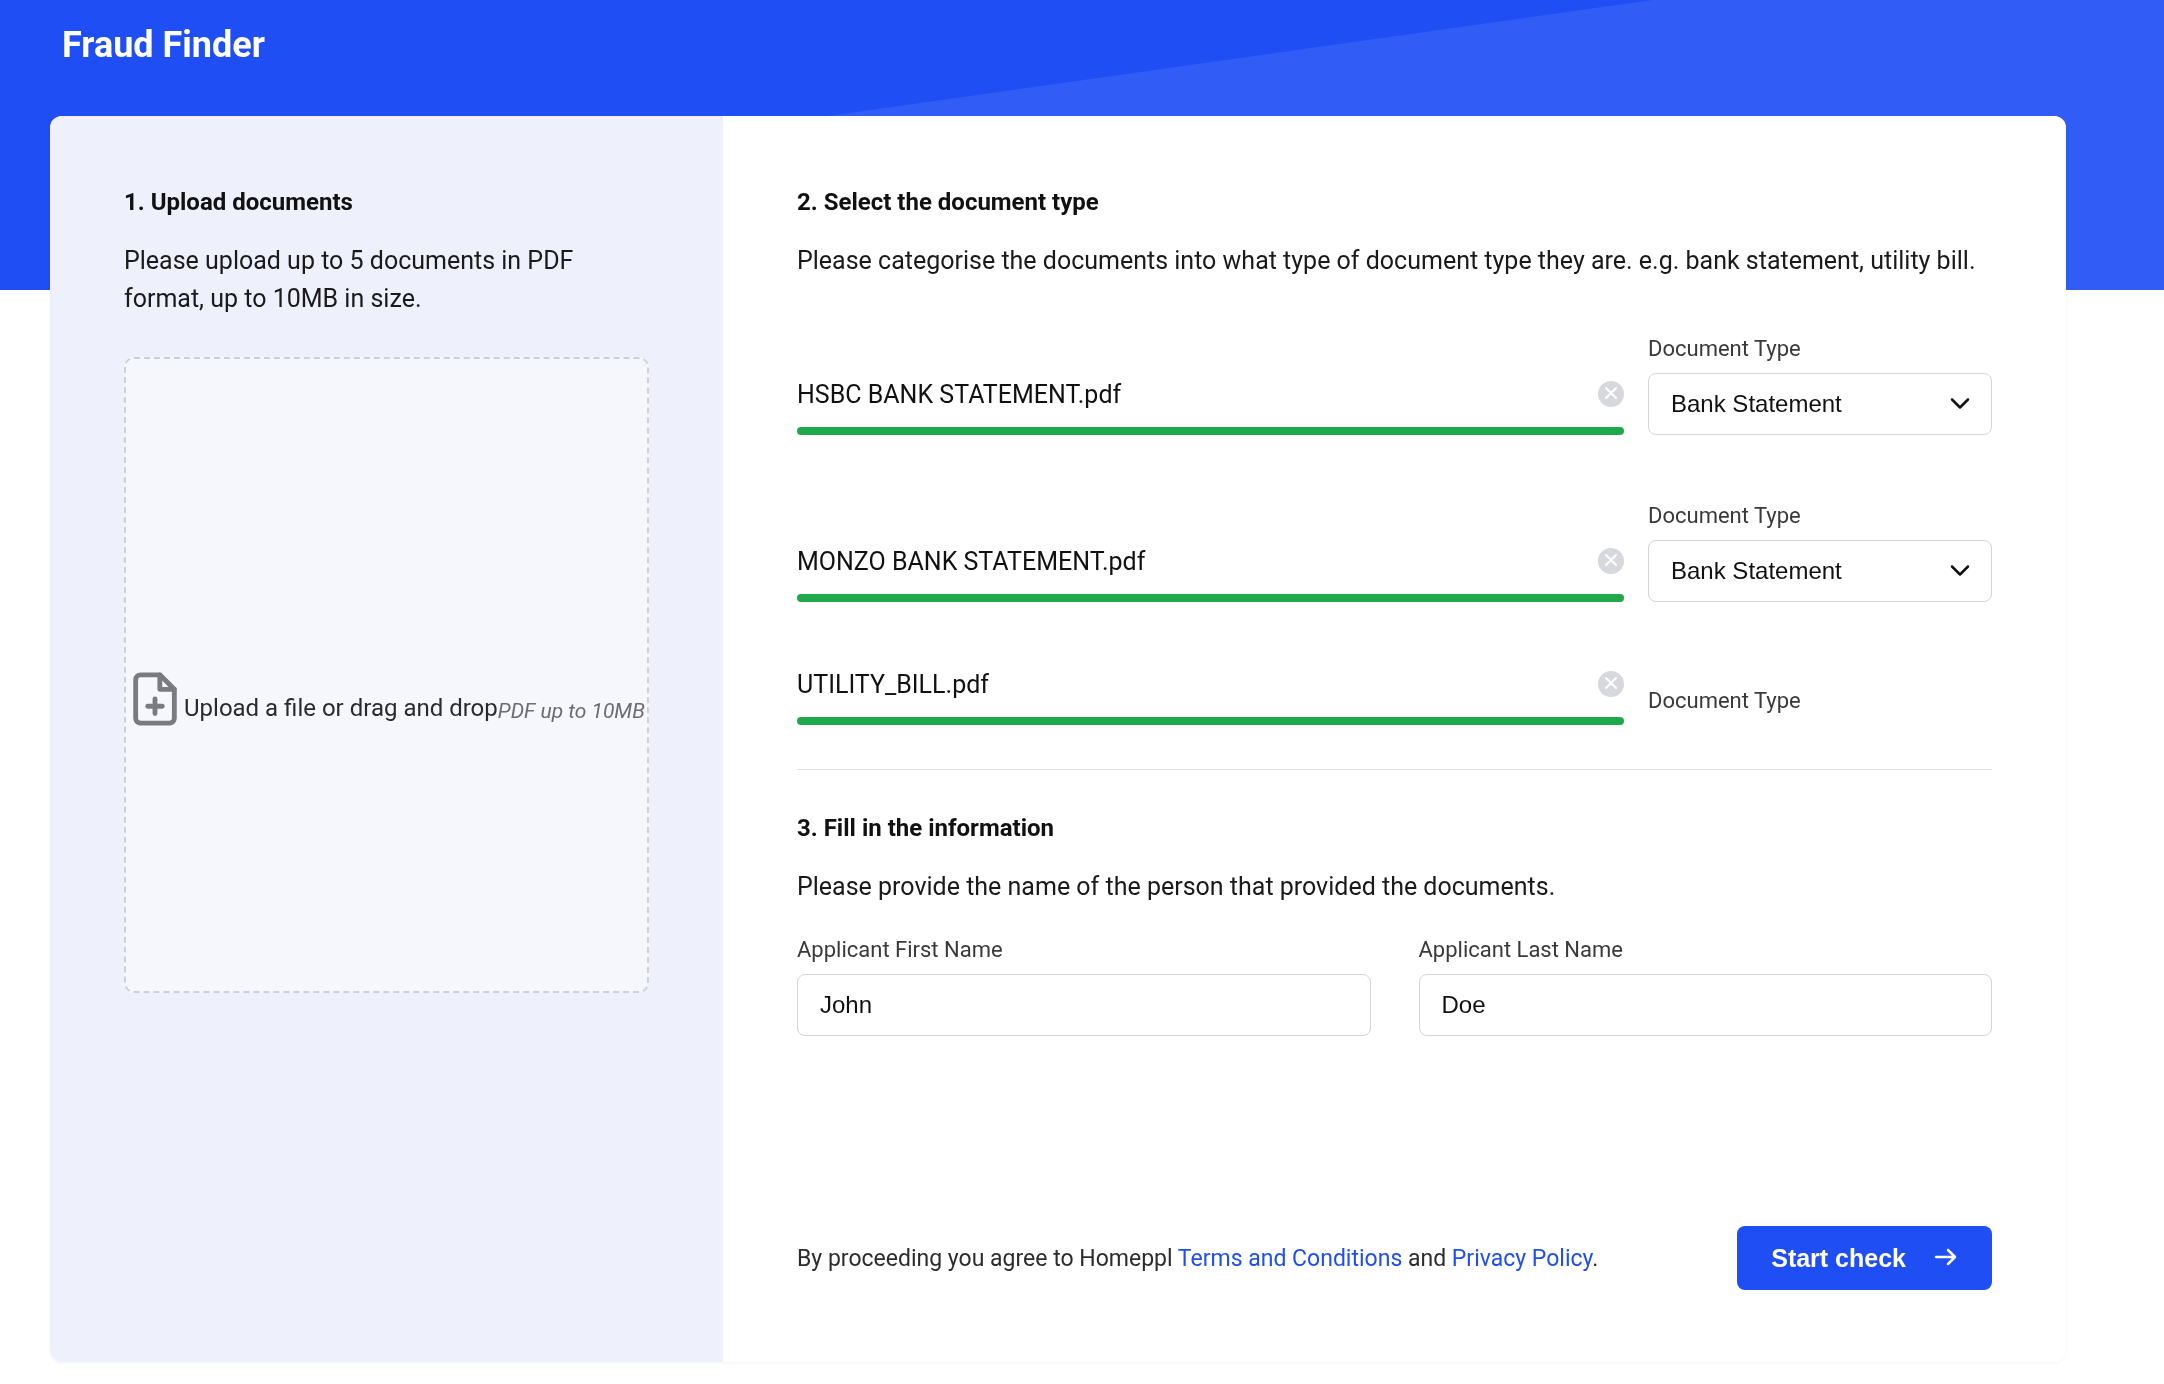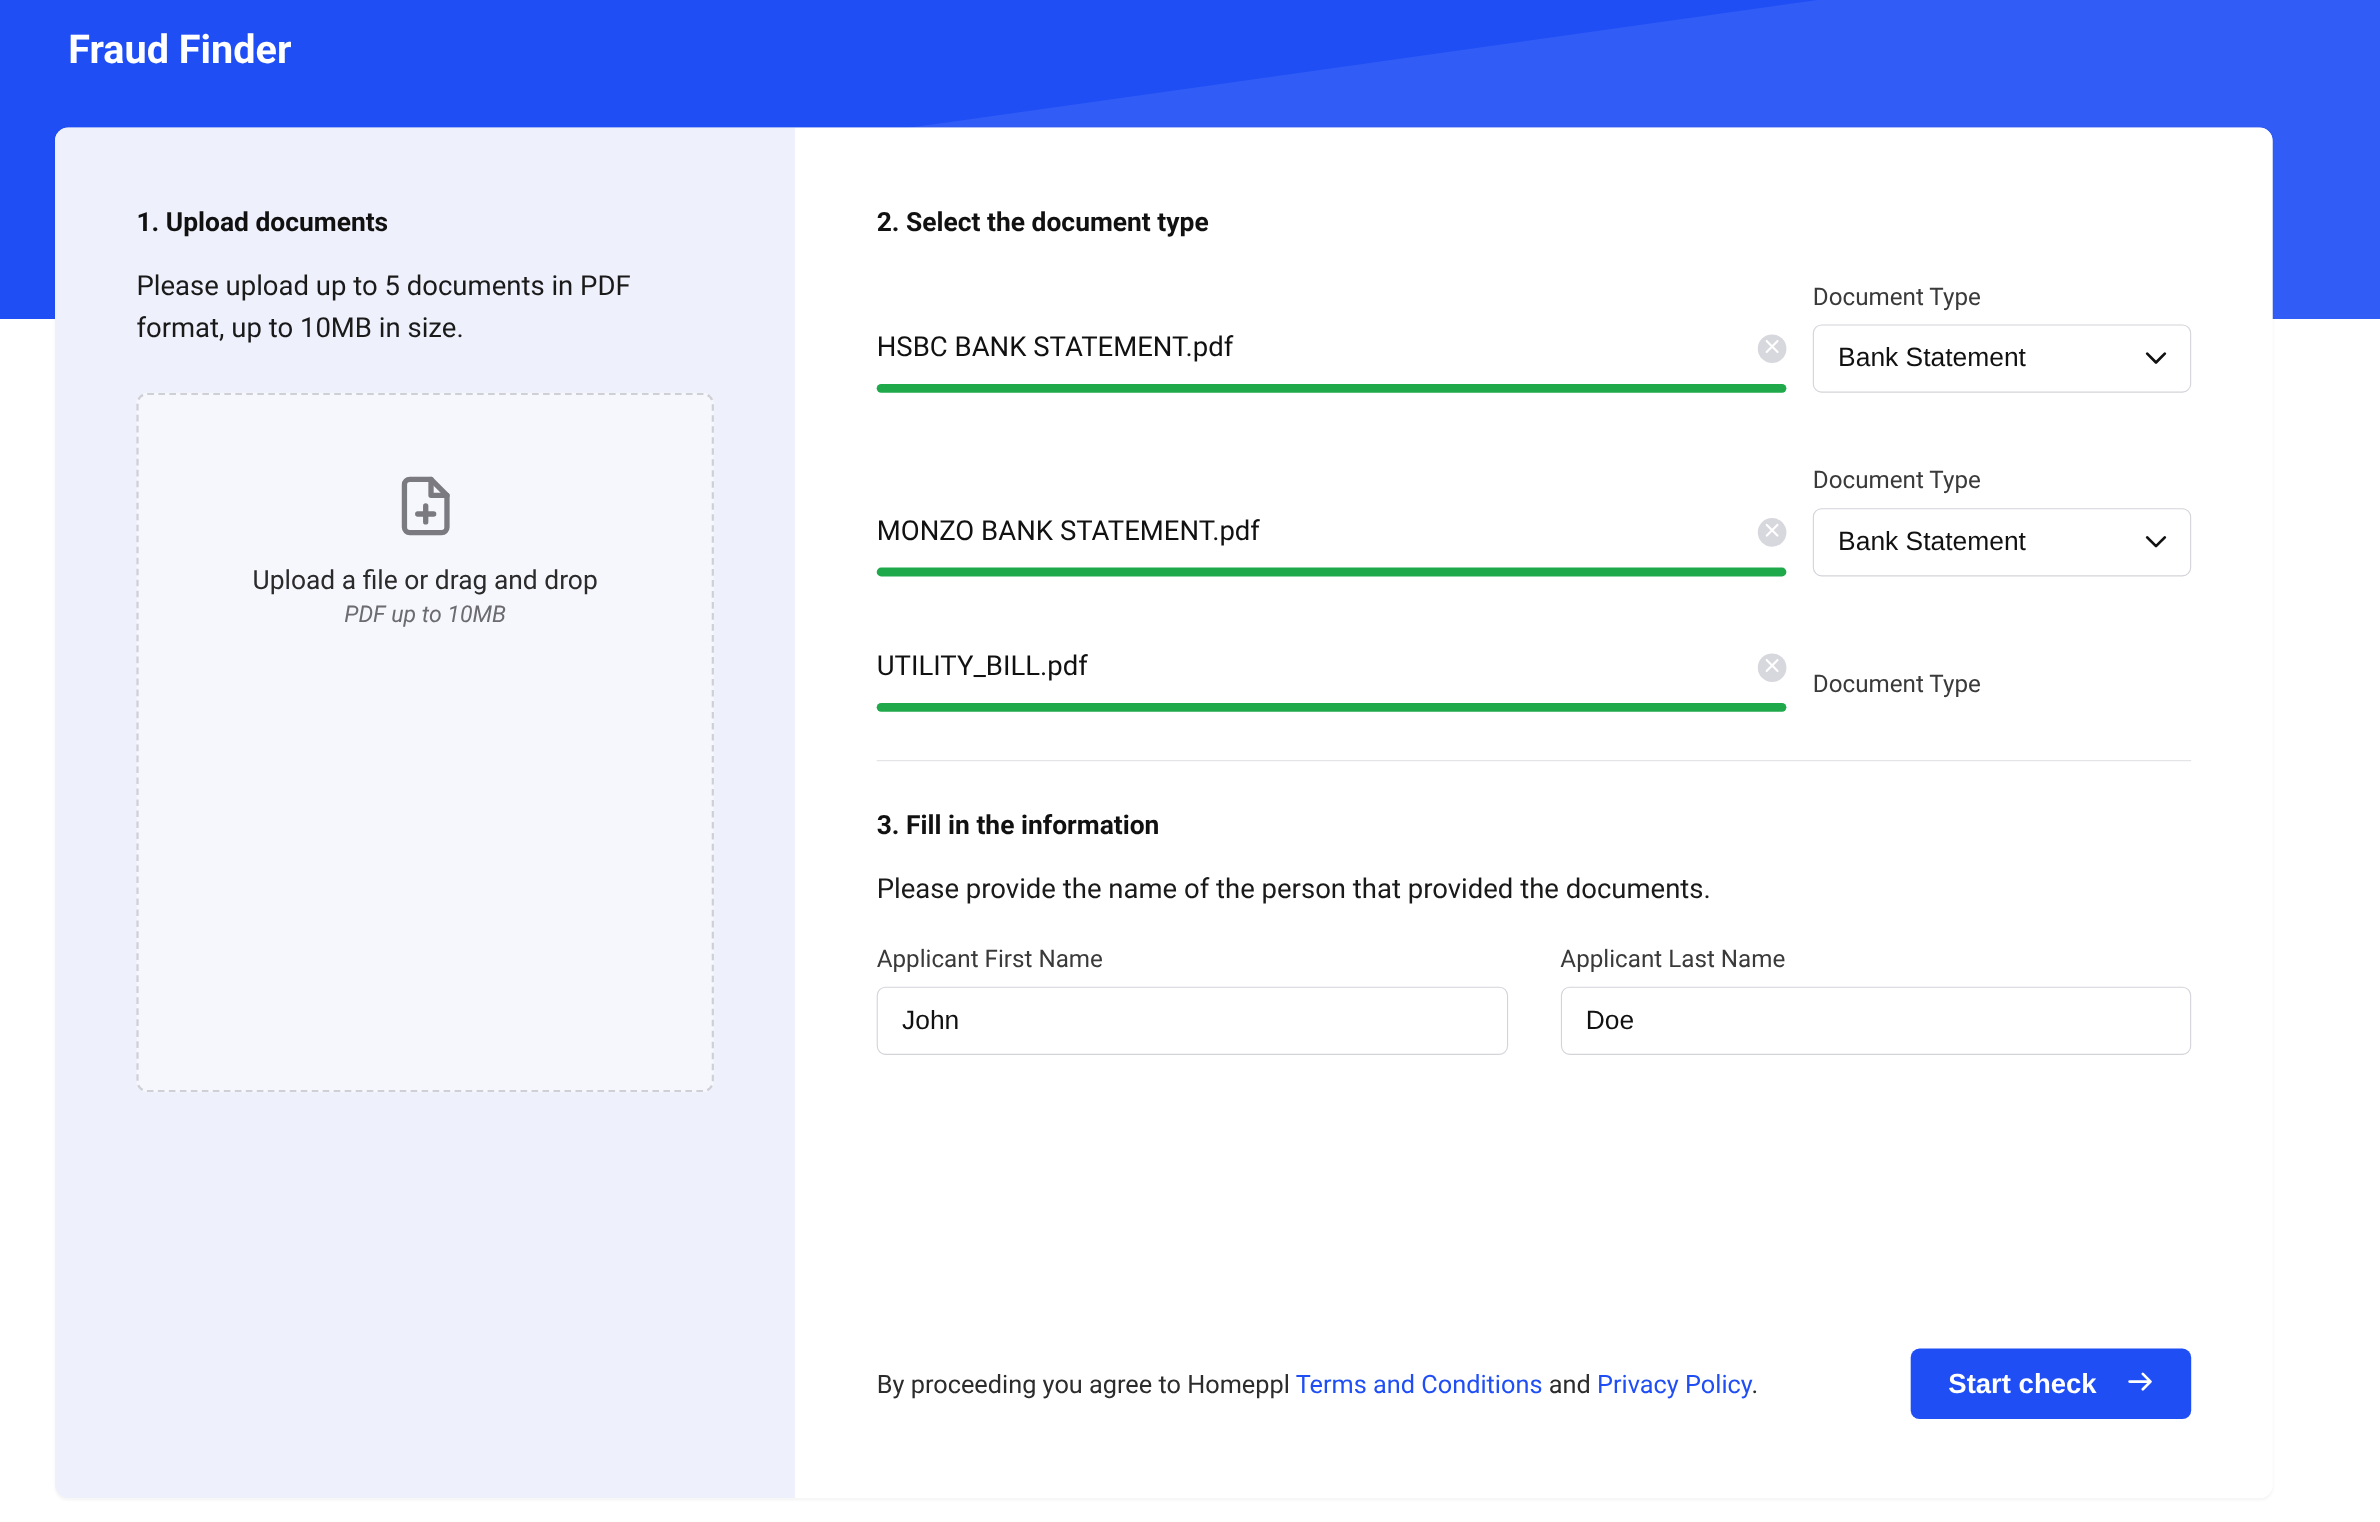--- a/index.html
+++ b/index.html
@@ -82,21 +82,20 @@
       color: #1a1a1a;
       margin-bottom: 40px;
     }
     .upload-box {
       border: 2px dashed #cfcfd6;
       border-radius: 10px;
       width: 100%;
       height: 636px;
       background: #f6f7fd;
       display: flex;
-      flex-direction: column;
       align-items: center;
       padding-top: 72px;
       cursor: pointer;
     }
     .upload-icon {
       width: 58px;
       height: 58px;
       margin-bottom: 24px;
     }
     .upload-primary {
@@ -266,20 +265,21 @@
             <line x1="9" y1="15" x2="15" y2="15"></line>
           </svg>
         </span>
         <div class="upload-primary">Upload a file or drag and drop</div>
         <div class="upload-secondary">PDF up to 10MB</div>
       </div>
     </div>
 
     <div class="right-panel">
       <h2 class="section-title">2. Select the document type</h2>
+      <p class="section-desc">Please categorise the documents into what type of document type they are. e.g. bank statement, utility bill.</p>
 
       <div class="doc-list">
 
         <div class="doc-row">
           <div class="doc-main">
             <div class="doc-header">
               <span class="doc-name">HSBC BANK STATEMENT.pdf</span>
               <button class="remove-btn">
                 <span>
                   <svg viewBox="0 0 12 12">

